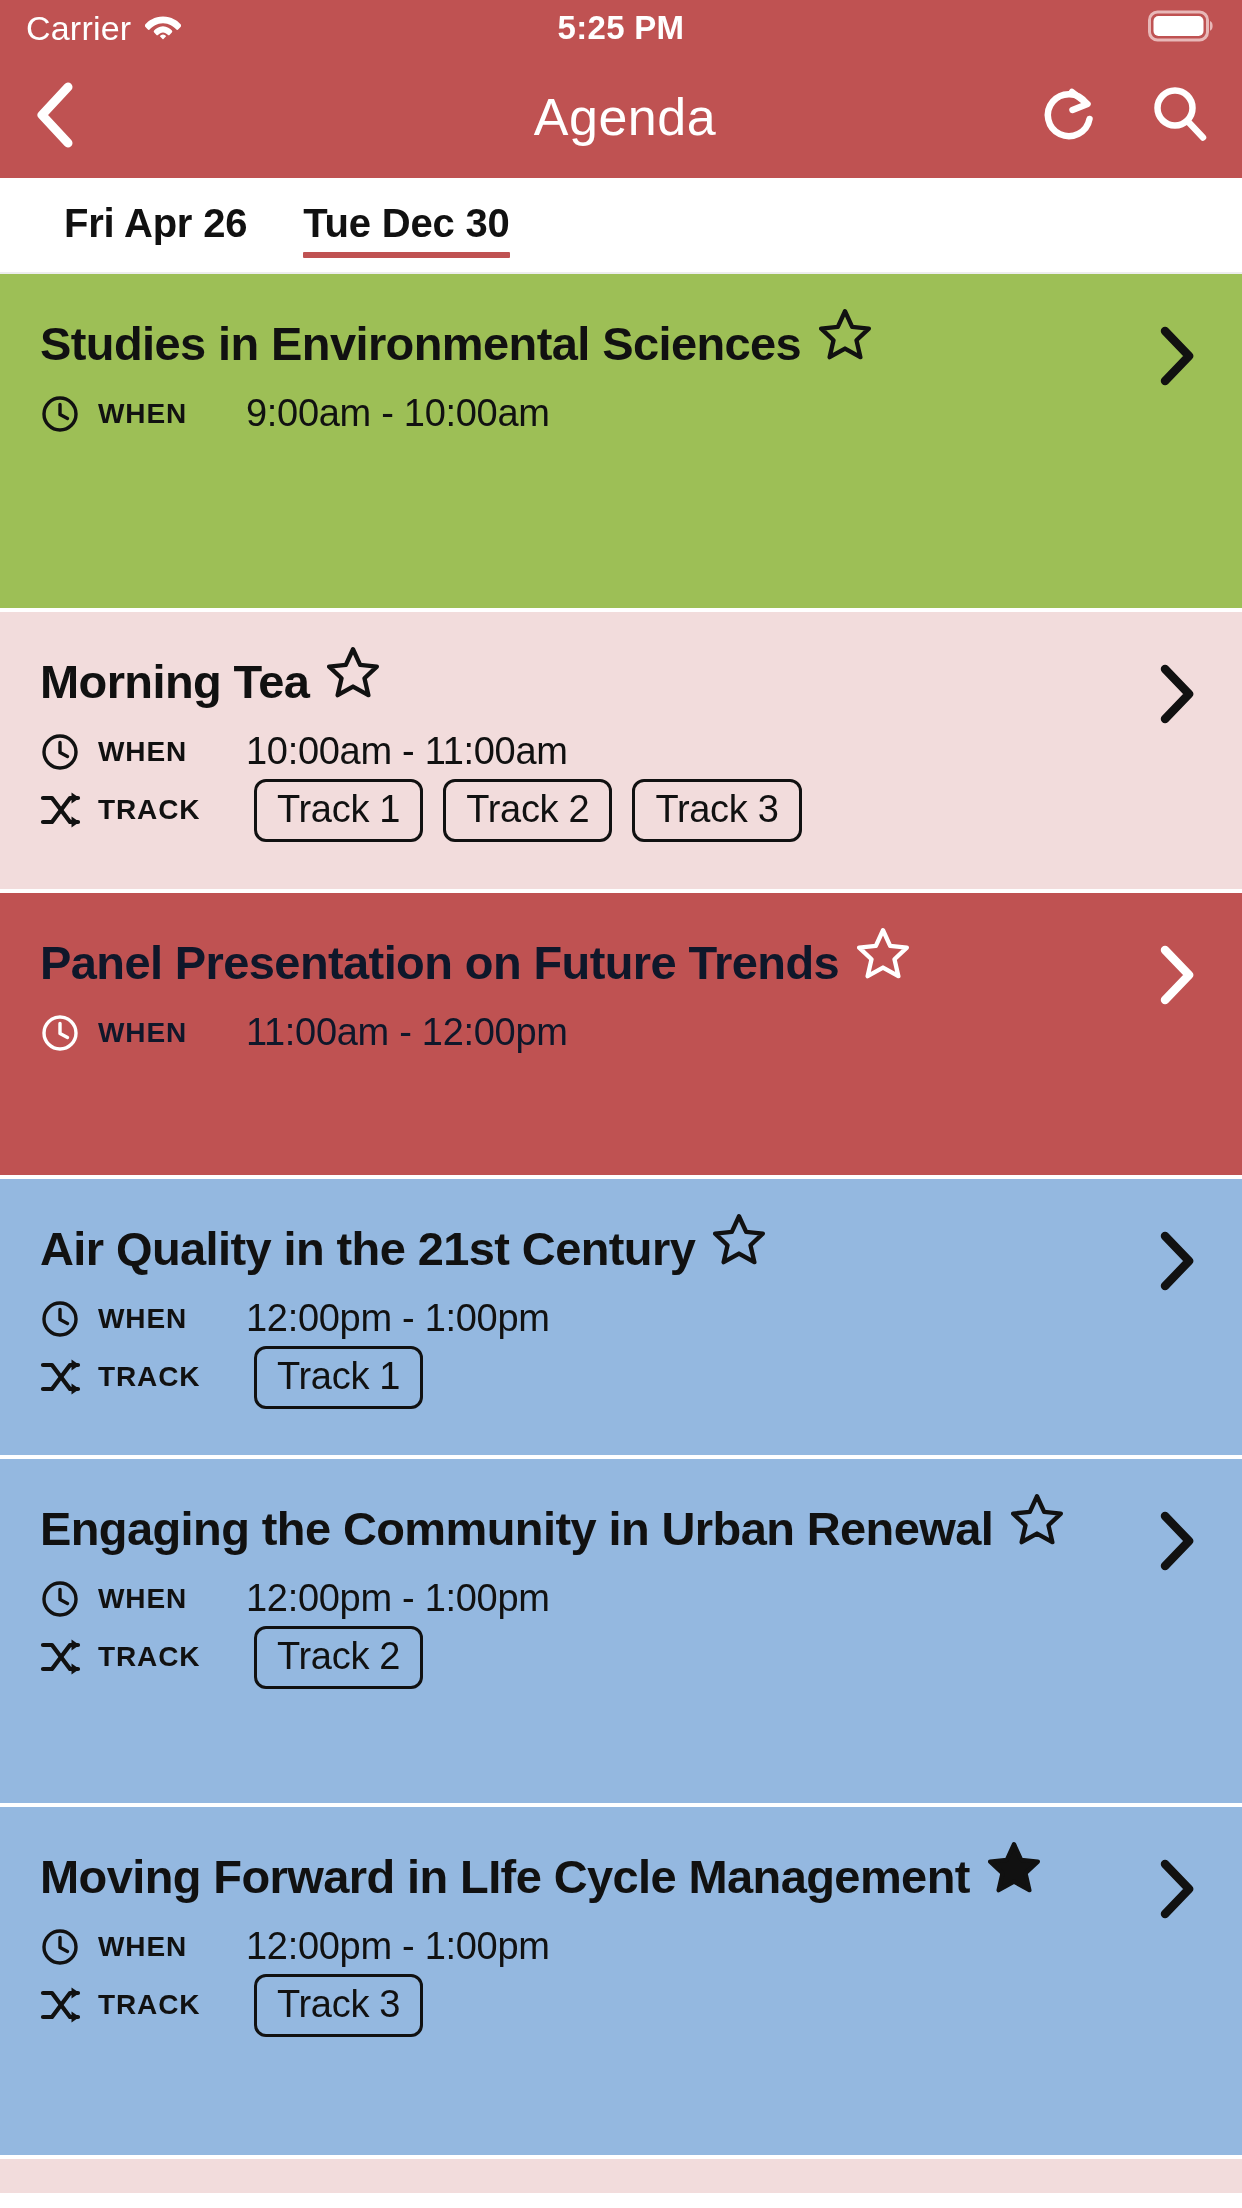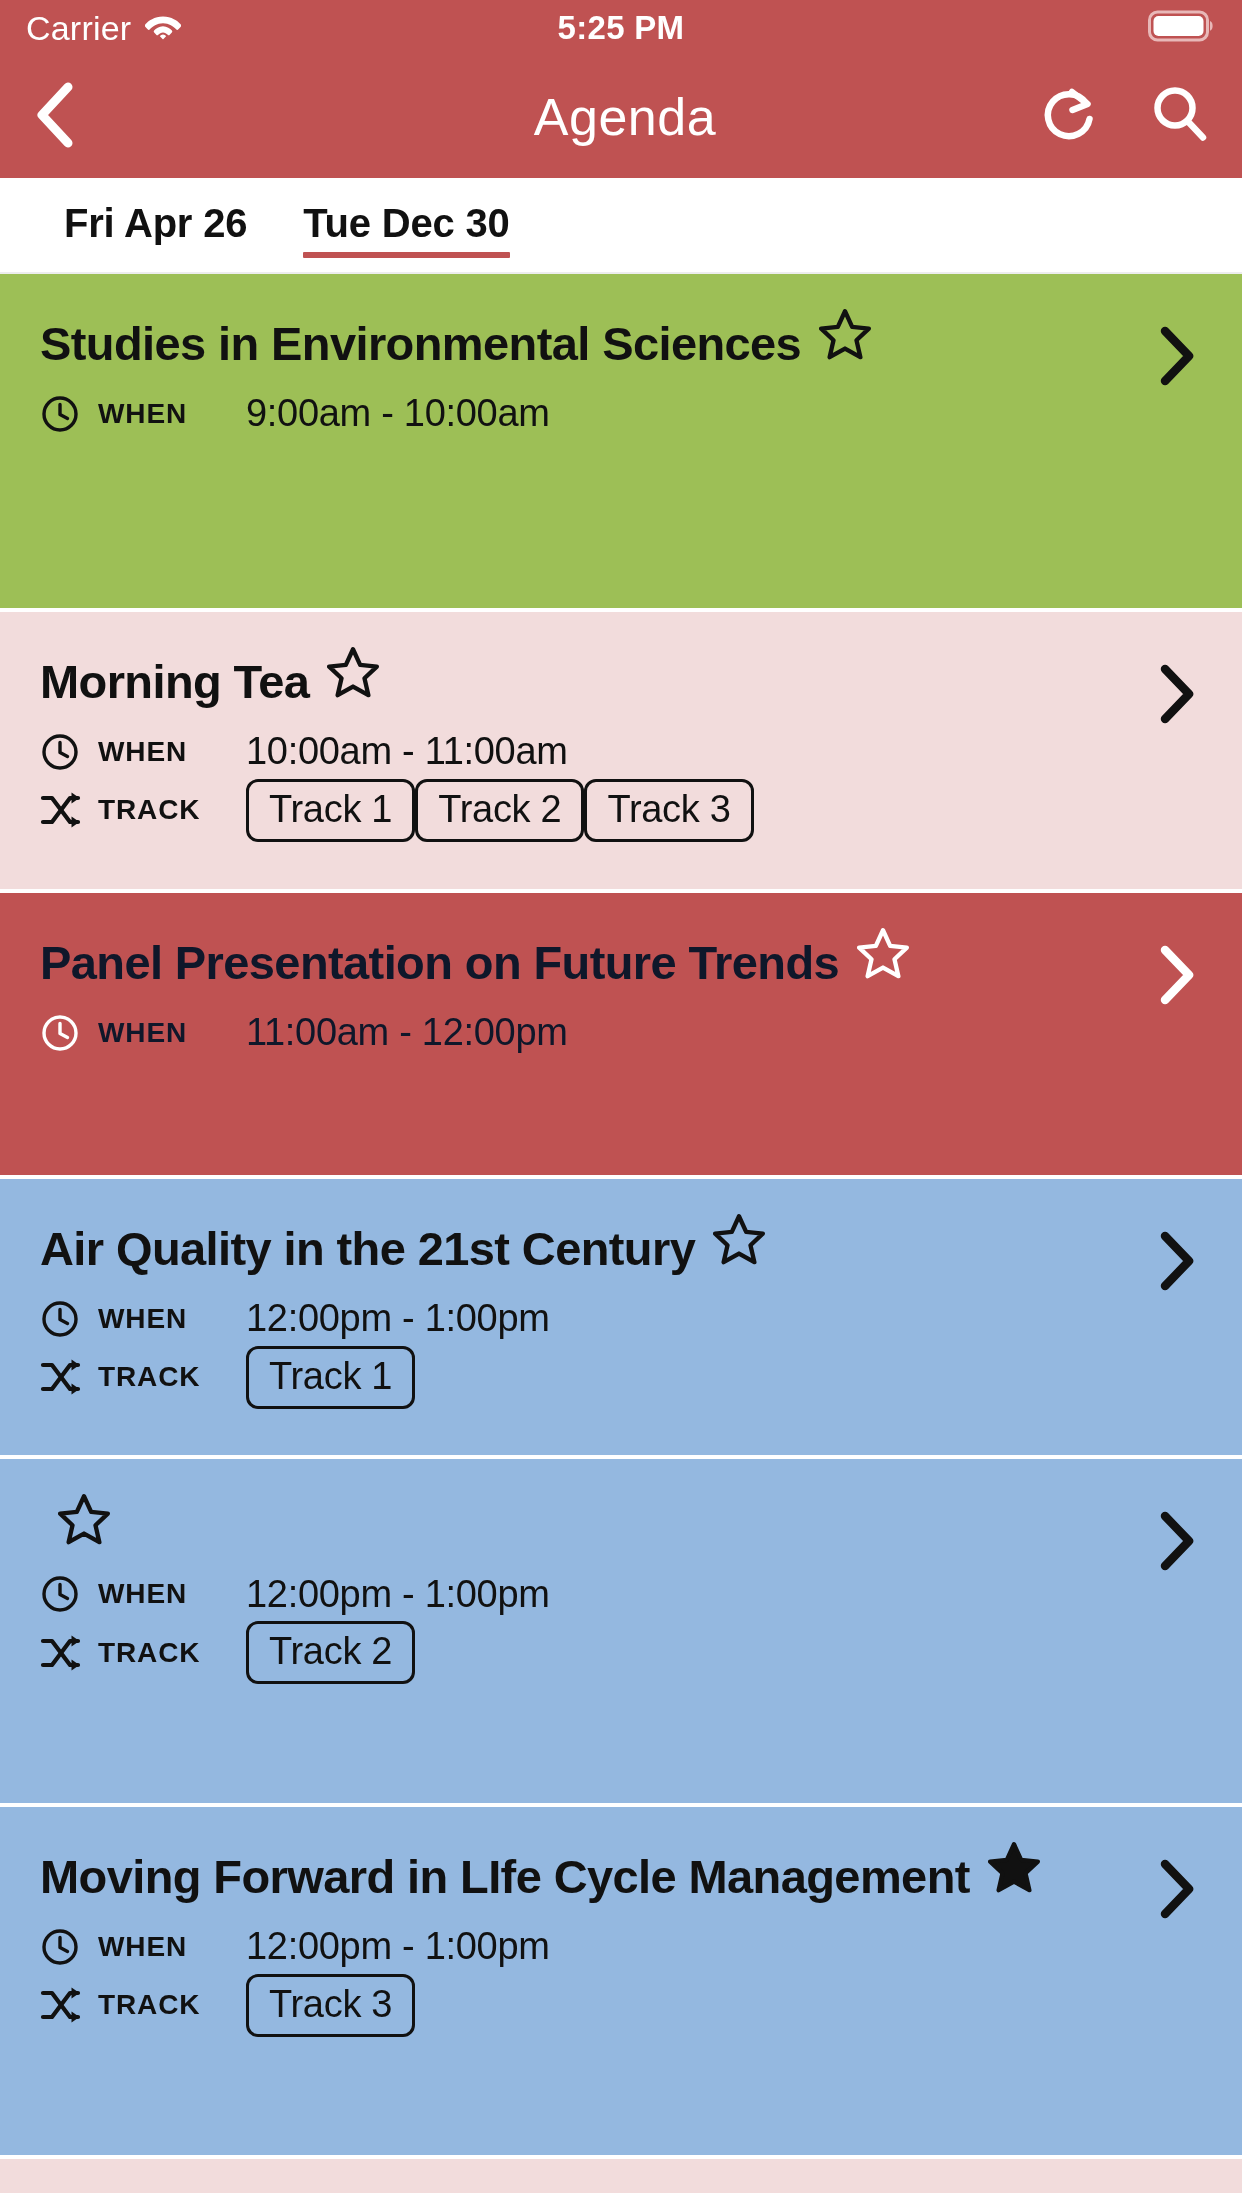--- a/index.html
+++ b/index.html
@@ -196,21 +196,23 @@
     flex-shrink: 0;
     margin-left: 12px;
   }
   .meta-value {
     font-size: 38px;
     letter-spacing: -0.3px;
     font-weight: 400;
   }
   .track-pills {
     display: flex;
+    gap: 20px;
     flex-wrap: wrap;
+    margin-left: 8px;
   }
   .track-pill {
     border: 3px solid currentColor;
     border-radius: 12px;
     padding: 8px 20px 11px 20px;
     font-size: 38px;
     line-height: 1;
     letter-spacing: -0.3px;
     cursor: pointer;
   }
@@ -390,21 +392,21 @@
             </svg>
           </span>
           <span class="meta-label">TRACK</span>
           <span class="track-pills">
             <span class="track-pill">Track 1</span>
           </span>
         </div>
       </div>
     </div>
     <div class="session-card theme-dark" style="background: rgb(148, 184, 224); height: 348px;">
-      <div class="card-title-row"><span class="star-wrap"><svg width="52" height="52" viewBox="0 0 48 48">
+      <div class="card-title-row"><span class="card-title">Engaging the Community in Urban Renewal</span><span class="star-wrap"><svg width="52" height="52" viewBox="0 0 48 48">
             <path d="M24 3 L30.6 17.4 L46 19 L34.6 29.8 L38.2 45.4 L24 37.4 L9.8 45.4 L13.4 29.8 L2 19 L17.4 17.4 Z" fill="none" stroke="#111111" stroke-width="4" stroke-linejoin="round"></path>
           </svg></span></div>
       <div class="chevron"><svg width="42" height="60" viewBox="0 0 42 60">
           <path d="M9 5 L33 30 L9 55" fill="none" stroke="#111111" stroke-width="8.5" stroke-linecap="round" stroke-linejoin="round"></path>
         </svg></div>
       <div class="meta-rows">
         <div class="meta-row">
           <span class="meta-icon">
             <svg width="40" height="40" viewBox="0 0 40 40">
               <circle cx="20" cy="20" r="16" fill="none" stroke="#111111" stroke-width="3.4"></circle>

